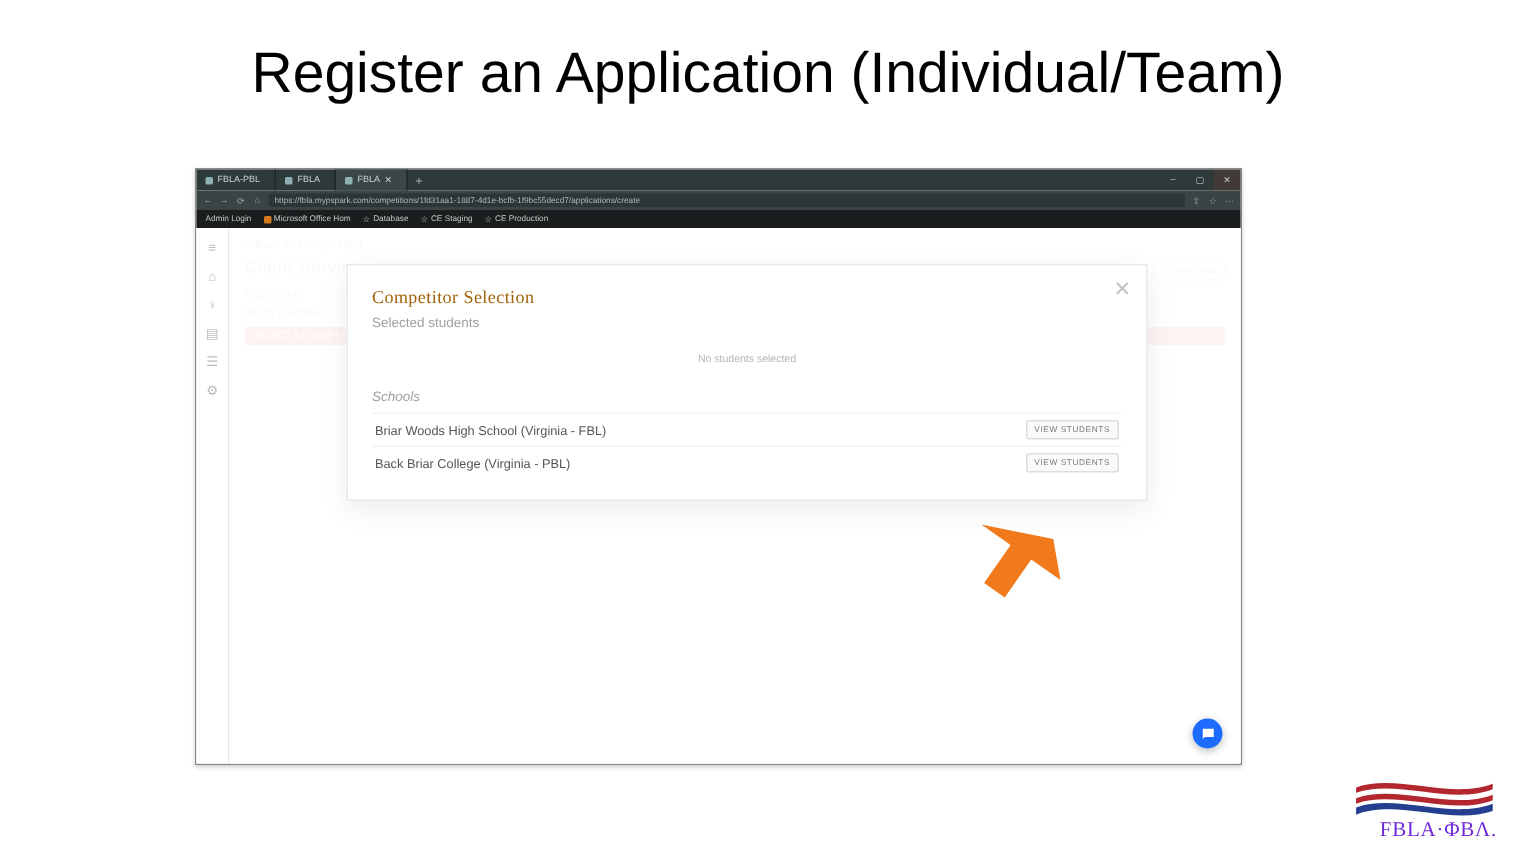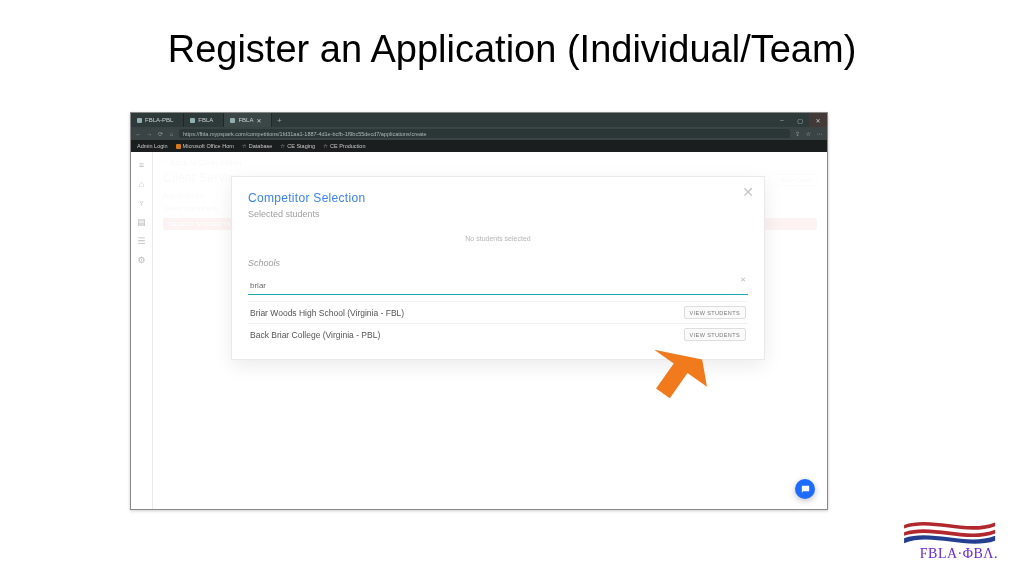--- a/index.html
+++ b/index.html
@@ -148,22 +148,23 @@
     background:#fff;
     border:1px solid #e9e9e9;
     box-shadow: 0 6px 18px rgba(0,0,0,.08);
     padding: 14px 16px 14px;
   }
   .modal-close {
     position:absolute; top:8px; right:10px;
     color:#c4c4c4; font-size:14px; cursor:pointer; line-height:1;
   }
   .modal h2 {
-    font-weight:400; color:#3b82f6; font-size:12px; letter-spacing:.3px;
+    font-weight:400; color:#a16207; font-size:12px; letter-spacing:.3px;
     margin-bottom:4px;
+    font-family:Liberation Serif, serif;
   }
   .modal .sub-h {
     font-size:9px; color:#a0a0a0; margin-bottom:10px;
   }
   .empty-line {
     text-align:center; color:#b5b5b5; font-size:7px; padding:6px 0 10px;
   }
   .section-label {
     font-size:9px; color:#9e9e9e; margin:6px 0 6px;font-style:italic;
   }
@@ -302,24 +303,20 @@
 
     <div class="scrim"></div>
 
     <div class="modal">
       <span class="modal-close">✕</span>
       <h2>Competitor Selection</h2>
       <div class="sub-h">Selected students</div>
       <div class="empty-line">No students selected</div>
 
       <div class="section-label">Schools</div>
-      <div class="search-wrap">
-        <input class="search-input" value="briar" style="">
-        <span class="clear-x">✕</span>
-      </div>
 
       <div class="result-row">
         <span>Briar Woods High School (Virginia - FBL)</span>
         <span class="view-btn">VIEW STUDENTS</span>
       </div>
       <div class="result-row">
         <span>Back Briar College (Virginia - PBL)</span>
         <span class="view-btn">VIEW STUDENTS</span>
       </div>
     </div>

